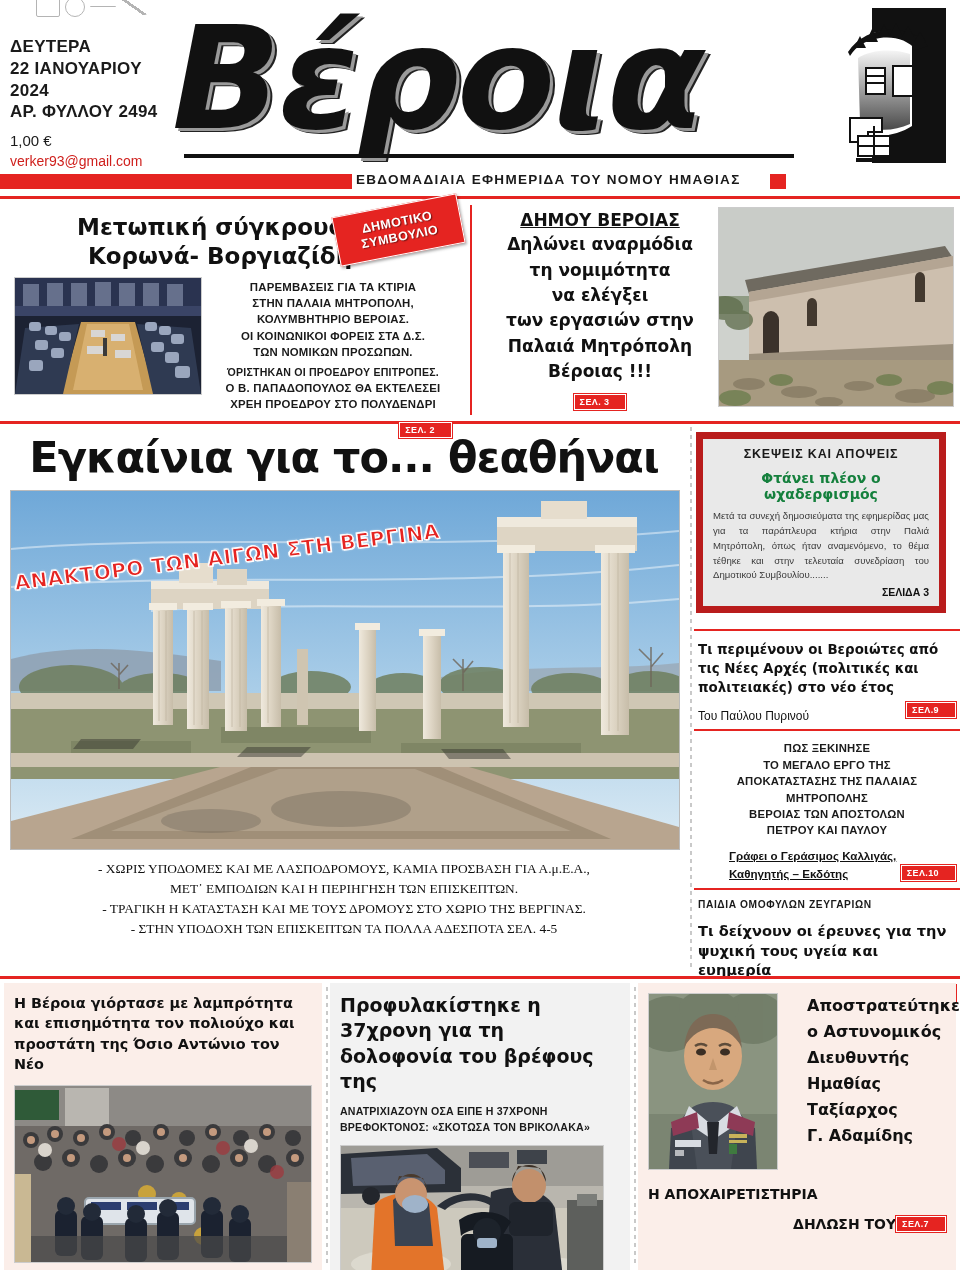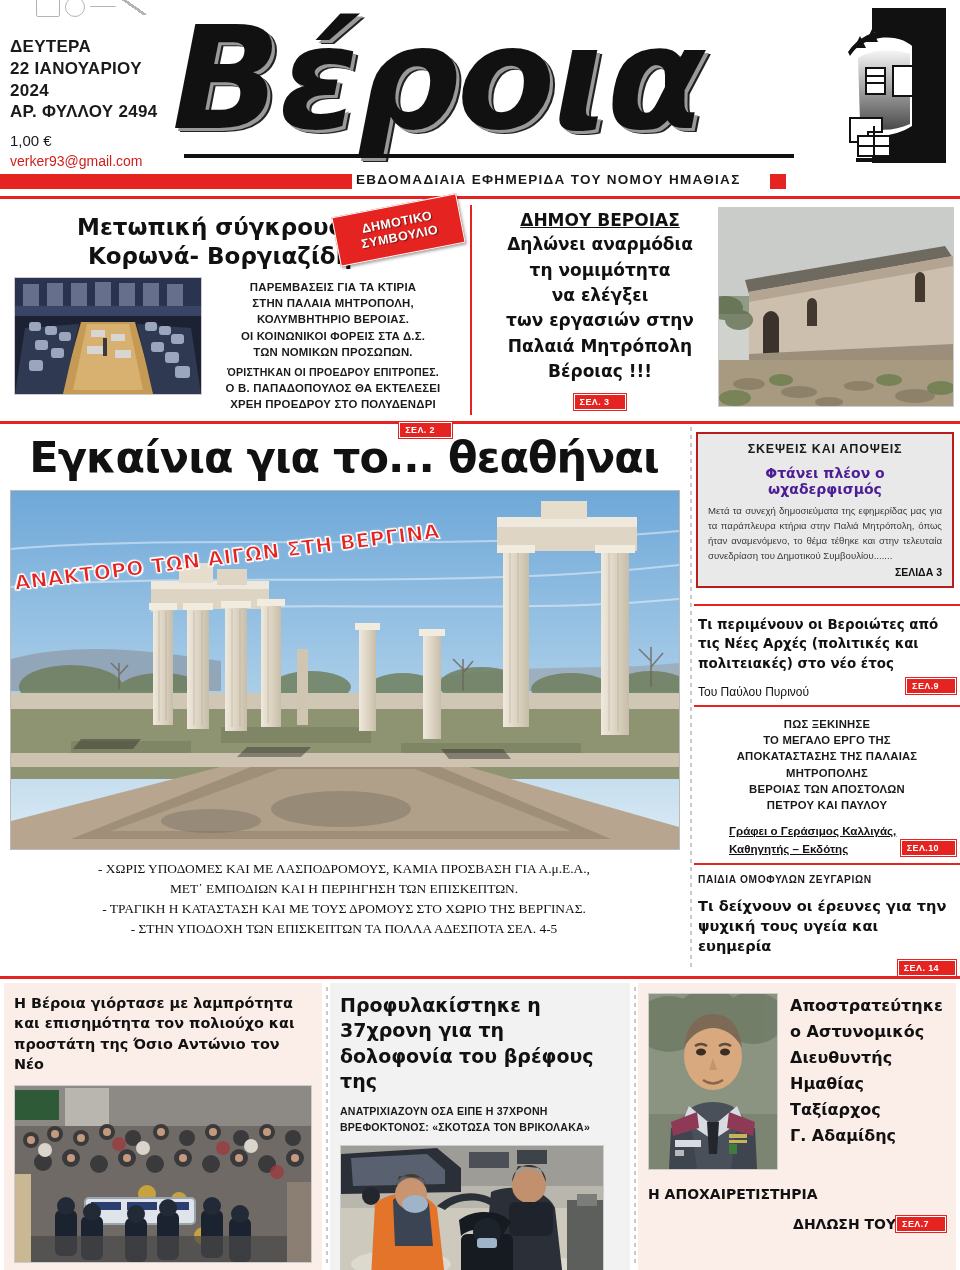--- a/index.html
+++ b/index.html
@@ -85,23 +85,23 @@
   .main-photo{position:relative;width:668px;height:358px;margin:0 10px;border:1px solid #bbb;overflow:hidden;}
   .diag-tag{position:absolute;left:-6px;top:52px;transform:rotate(-7deg);
      font-size:20px;font-weight:bold;color:#e52421;letter-spacing:.6px;
      -webkit-text-stroke:1px #fff;text-shadow:0 0 3px #fff,1px 1px 0 #fff,-1px -1px 0 #fff;
      font-family:"DejaVu Sans",sans-serif;white-space:nowrap;padding:2px 8px;}
   .main-caption{margin:9px 10px 0 10px;text-align:center;
      font-family:"Liberation Serif",serif;font-size:13.4px;line-height:1.5;color:#111;}
   .main-caption div{white-space:nowrap;}
 
   
-  .op-box{border:2px solid #b91c1c;background:#e9e9e9;padding:8px 10px 8px 10px;margin:5px 6px 0 2px;}
+  .op-box{border:7px solid #b91c1c;background:#e9e9e9;padding:8px 10px 8px 10px;margin:5px 14px 0 2px;}
   .op-kicker{text-align:center;font-size:12.5px;font-weight:bold;letter-spacing:.8px;color:#1a1a1a;}
-  .op-title{text-align:center;font-size:14px;font-weight:bold;margin-top:9px;color:#4c1d95;
+  .op-title{text-align:center;font-size:14px;font-weight:bold;margin-top:9px;color:#15803d;
      font-family:"DejaVu Sans",sans-serif;}
   .op-body{font-size:9.6px;line-height:1.55;text-align:justify;margin-top:7px;color:#3a3a3a;}
   .op-page{text-align:right;font-size:10.5px;font-weight:bold;margin-top:3px;color:#111;}
 
   .s-sec{padding:9px 4px 6px 4px;}
   .s-q{font-size:13.4px;font-weight:bold;line-height:1.42;color:#111;font-family:"DejaVu Sans",sans-serif;}
   .s-by{font-size:12px;margin-top:12px;color:#111;display:inline-block;}
   .s-center{text-align:center;}
   .s-caps{font-size:11.3px;font-weight:bold;line-height:1.45;letter-spacing:.2px;color:#1a1a1a;}
   .s-auth{font-size:11.6px;font-weight:bold;text-decoration:underline;line-height:1.4;margin-top:9px;color:#111;margin-left:31px;}
@@ -116,21 +116,21 @@
   .b1{left:4px;width:318px;background:#fbeee9;}
   .b2{left:330px;width:300px;background:#f2f2f2;}
   .b3{left:638px;width:318px;background:#fbeee9;}
   .bsep{position:absolute;top:8px;width:2px;height:278px;
      background:repeating-linear-gradient(180deg,#c9c9c9 0 4px,transparent 4px 8px);}
   .b-title{font-size:14.4px;font-weight:bold;line-height:1.42;color:#111;font-family:"DejaVu Sans",sans-serif;}
   .b-title.big{font-size:19px;line-height:1.33;}
   .b-sub{font-size:10.6px;font-weight:bold;line-height:1.42;margin-top:10px;letter-spacing:.2px;color:#1a1a1a;}
   .b-photo{border:1px solid #ccc;overflow:hidden;}
 
-  .b3-top{display:flex;gap:12px;}
+  .b3-top{display:flex;gap:29px;}
   .b3-photo{width:128px;height:175px;border:1px solid #ccc;overflow:hidden;flex:0 0 auto;}
   .b3-title{font-size:16px;font-weight:bold;line-height:1.62;color:#111;font-family:"DejaVu Sans",sans-serif;}
   .b3-line{font-size:14px;font-weight:bold;color:#111;margin-top:16px;font-family:"DejaVu Sans",sans-serif;}
 
   svg{display:block;}
 </style>
 </head>
 <body>
 
 <div class="page">

